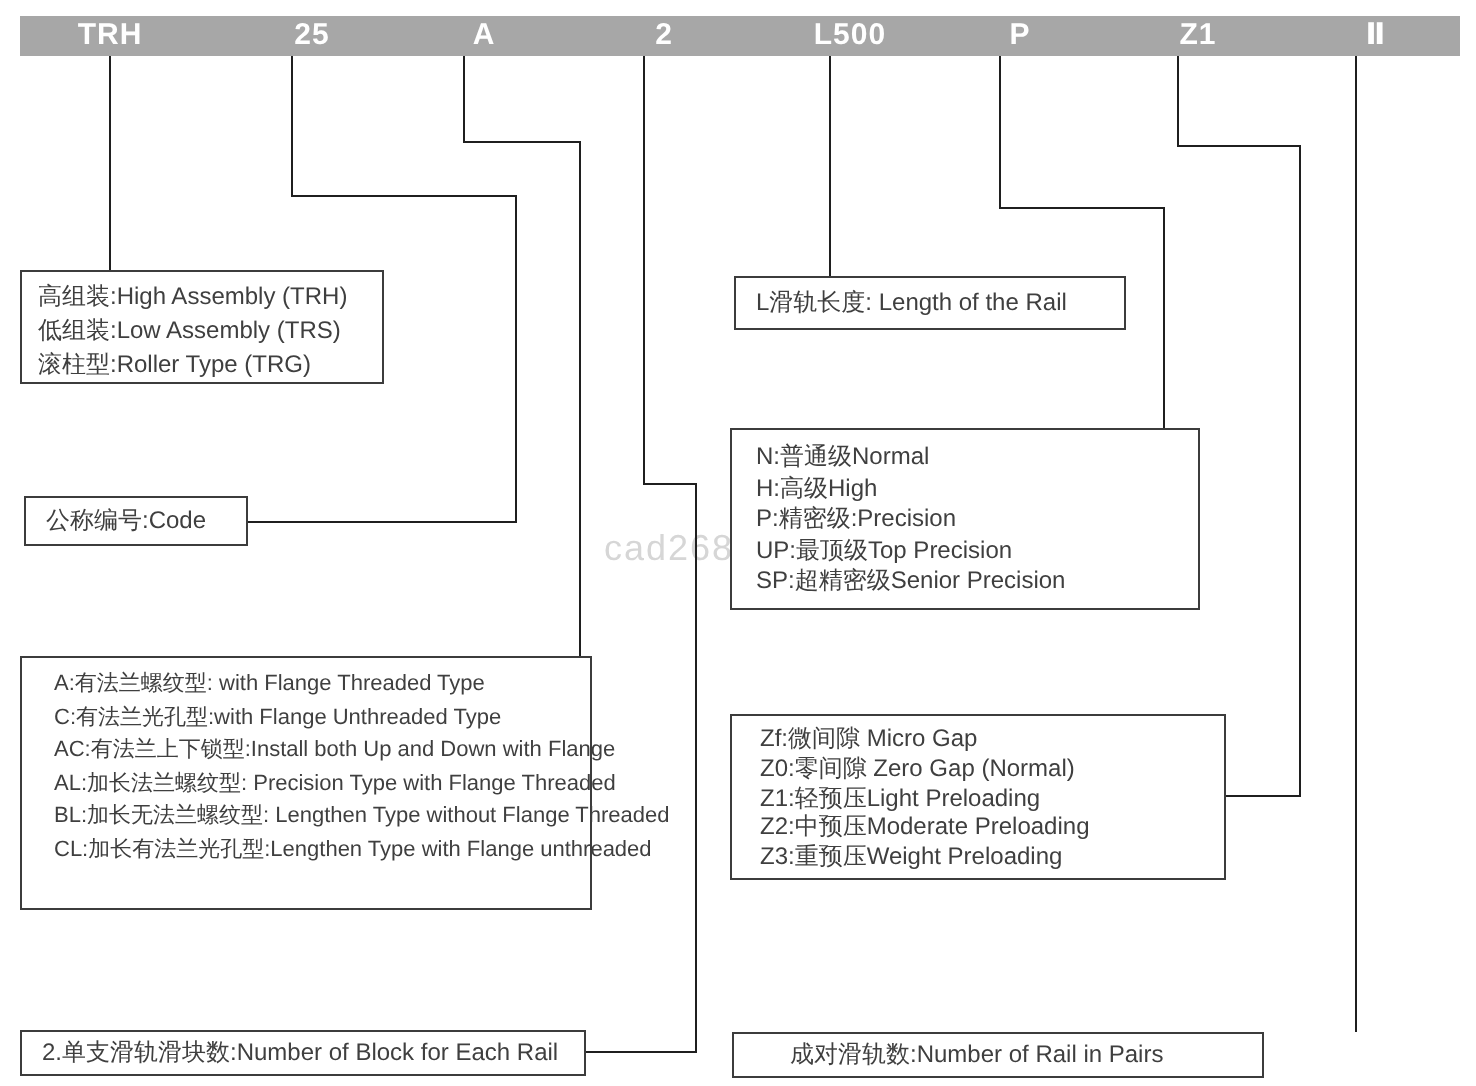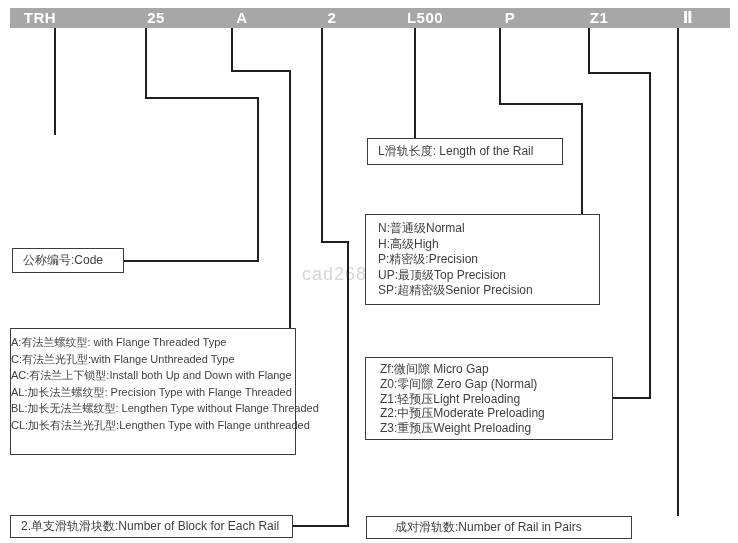--- a/index.html
+++ b/index.html
@@ -30,21 +30,21 @@
     white-space:nowrap;
   }
   .box{
     position:absolute;border:1.5px solid var(--border);
     background:var(--bg);box-sizing:border-box;white-space:nowrap;
   }
   .box .ln{white-space:nowrap;}
   .b-assembly{left:10px;top:135px;width:182px;height:57px;padding:4px 0 0 8px;font-size:12px;}
   .b-assembly .ln{line-height:17px;}
   .b-code{left:12px;top:248px;width:112px;height:25px;line-height:22px;padding-left:10px;font-size:12px;}
-  .b-flange{left:10px;top:328px;width:286px;height:127px;padding:5px 0 0 0;font-size:11px;}
+  .b-flange{left:10px;top:328px;width:286px;height:127px;padding:5px 0 0 16px;font-size:11px;}
   .b-flange .ln{line-height:16.5px;}
   .b-block{left:10px;top:515px;width:283px;height:23px;line-height:20px;padding-left:10px;font-size:12px;}
   .b-length{left:367px;top:138px;width:196px;height:27px;line-height:24px;padding-left:10px;font-size:12px;}
   .b-precision{left:365px;top:214px;width:235px;height:91px;padding:6px 0 0 12px;font-size:12px;}
   .b-precision .ln{line-height:15.5px;}
   .b-preload{left:365px;top:357px;width:248px;height:83px;padding:4px 0 12px 14px;font-size:12px;}
   .b-preload .ln{line-height:14.8px;}
   .b-pairs{left:366px;top:516px;width:266px;height:23px;line-height:20px;padding-left:28px;font-size:12px;}
   .watermark{
     position:absolute;left:302px;top:264px;font-size:18px;letter-spacing:1px;
@@ -65,30 +65,35 @@
     <polyline points="146,27 146,98 258,98 258,261 124,261"></polyline>
     <polyline points="232,27 232,71 290,71 290,328"></polyline>
     <polyline points="322,27 322,242 348,242 348,526 293,526"></polyline>
     <polyline points="415,27 415,138"></polyline>
     <polyline points="500,27 500,104 582,104 582,214"></polyline>
     <polyline points="589,27 589,73 650,73 650,398 613,398"></polyline>
     <polyline points="678,27 678,516"></polyline>
   </svg>
 
   <div class="bar">
-    <span class="seg" style="left:30px">TRH</span>
+    <span class="seg" style="left:45px">TRH</span>
     <span class="seg" style="left:146px">25</span>
     <span class="seg" style="left:232px">A</span>
     <span class="seg" style="left:322px">2</span>
     <span class="seg" style="left:415px">L500</span>
     <span class="seg" style="left:500px">P</span>
     <span class="seg" style="left:589px">Z1</span>
     <span class="seg" style="left:678px">Ⅱ</span>
   </div>
 
+  <div class="box b-assembly">
+    <div class="ln">高组装:High Assembly (TRH)</div>
+    <div class="ln">低组装:Low Assembly (TRS)</div>
+    <div class="ln">滚柱型:Roller Type (TRG)</div>
+  </div>
 
   <div class="box b-code">
     <div class="ln">公称编号:Code</div>
   </div>
 
   <div class="box b-flange">
     <div class="ln">A:有法兰螺纹型: with Flange Threaded Type</div>
     <div class="ln">C:有法兰光孔型:with Flange Unthreaded Type</div>
     <div class="ln">AC:有法兰上下锁型:Install both Up and Down with Flange</div>
     <div class="ln">AL:加长法兰螺纹型: Precision Type with Flange Threaded</div>

